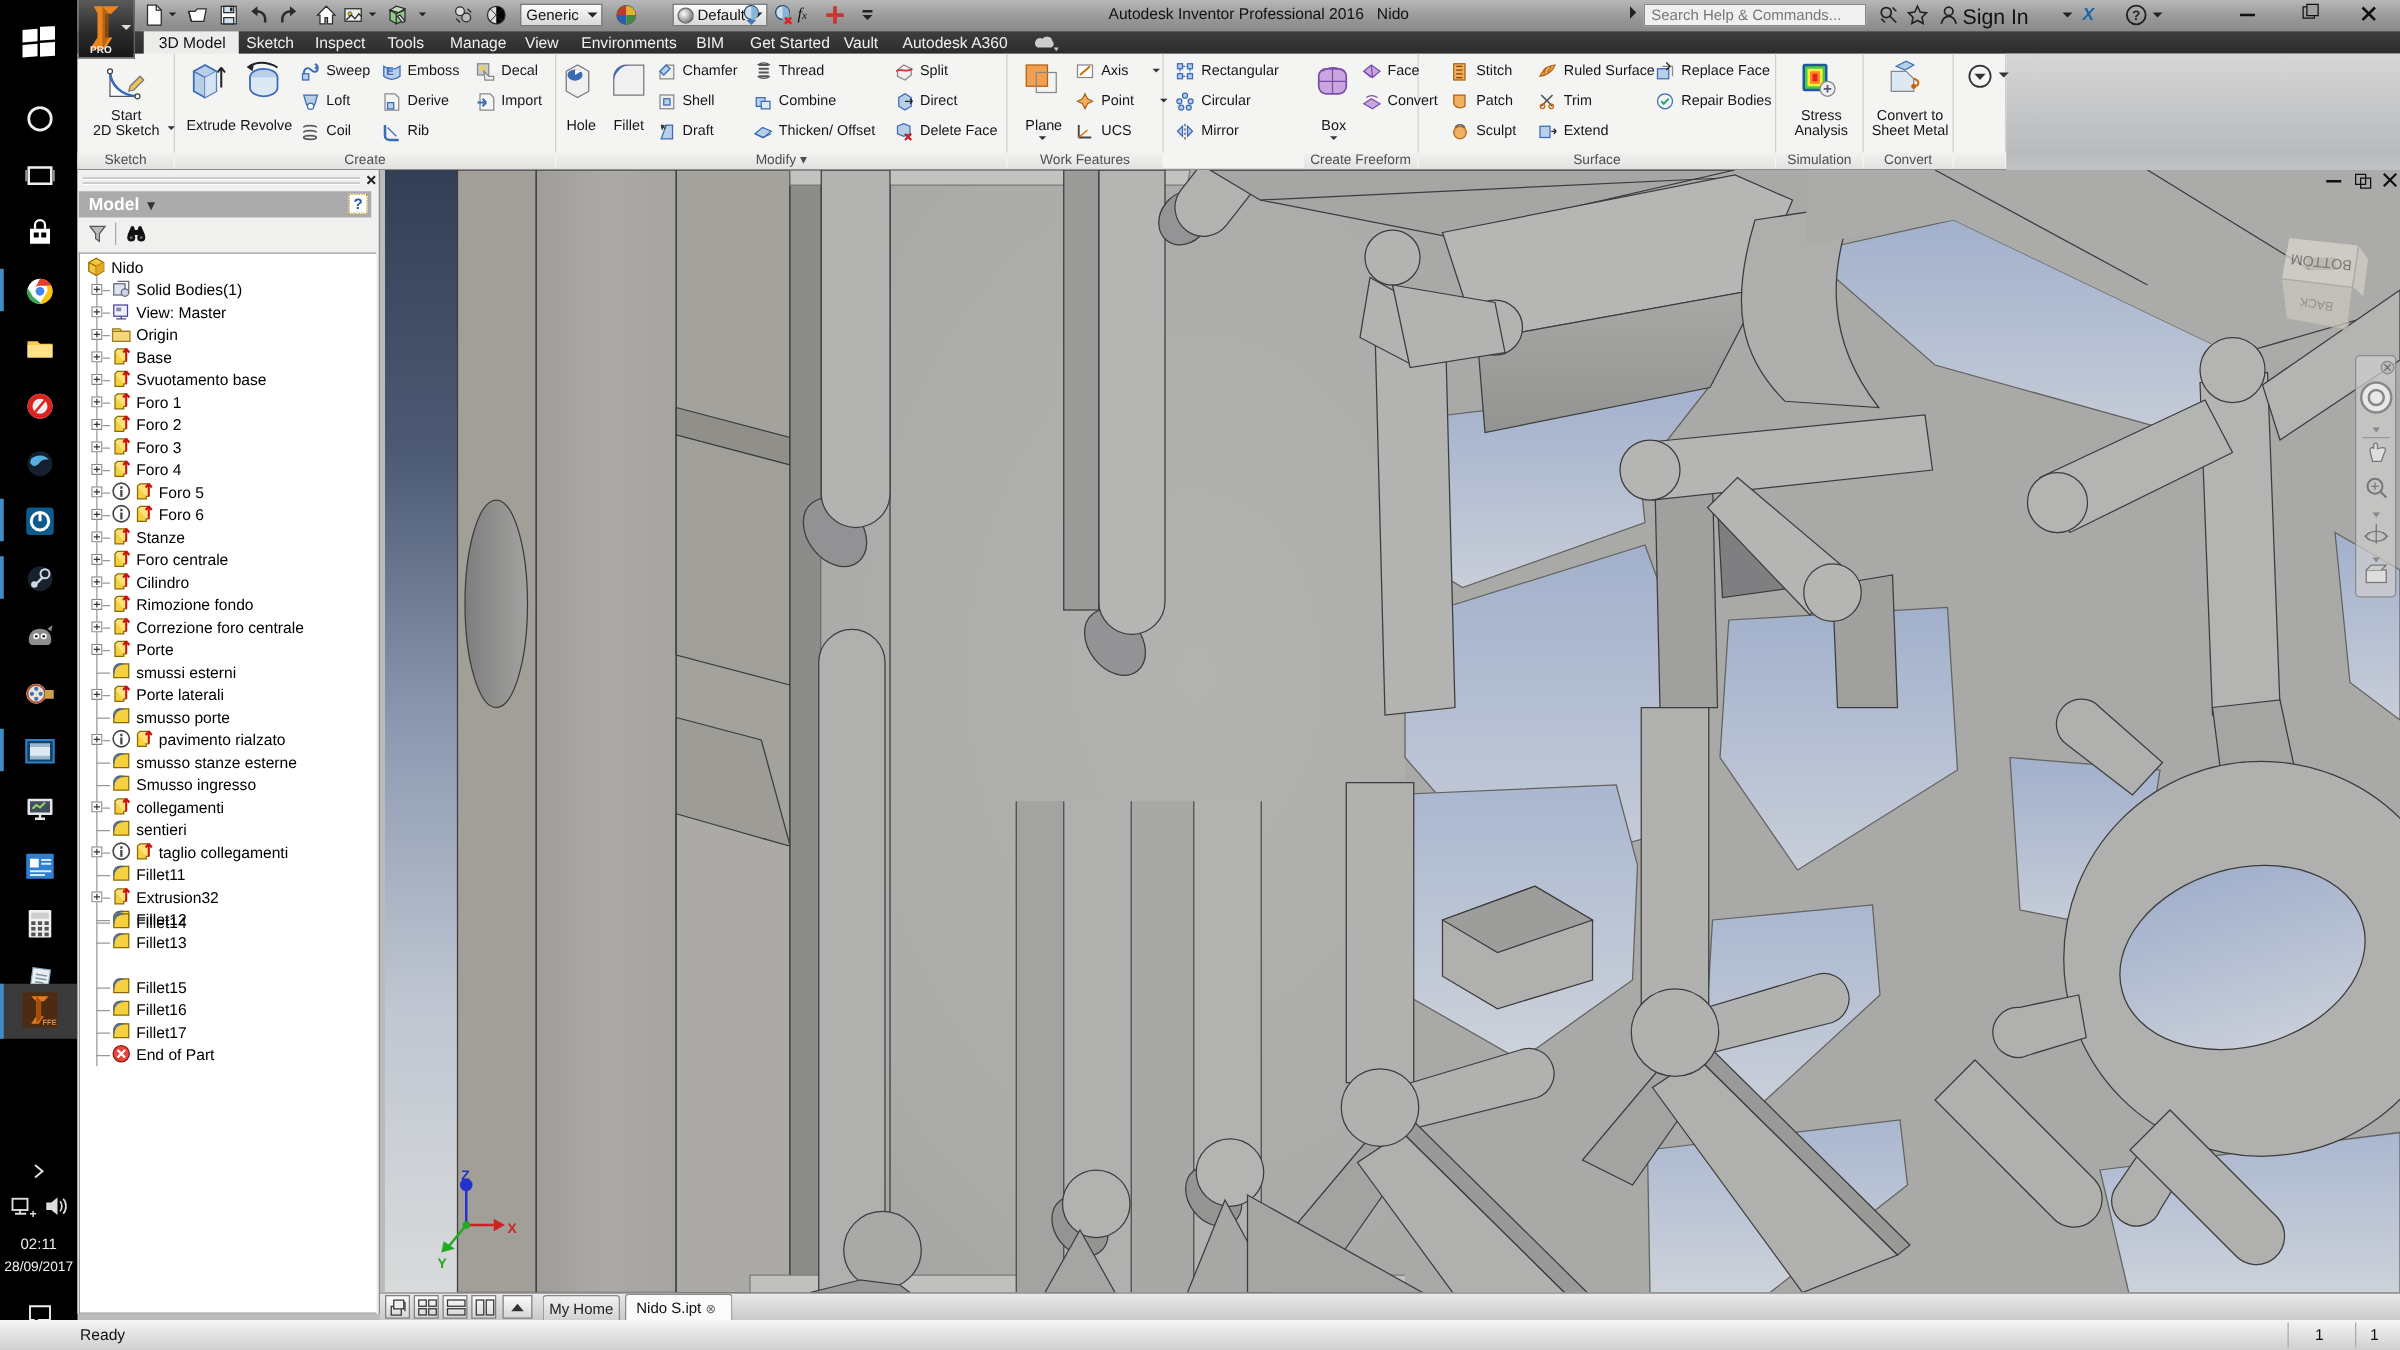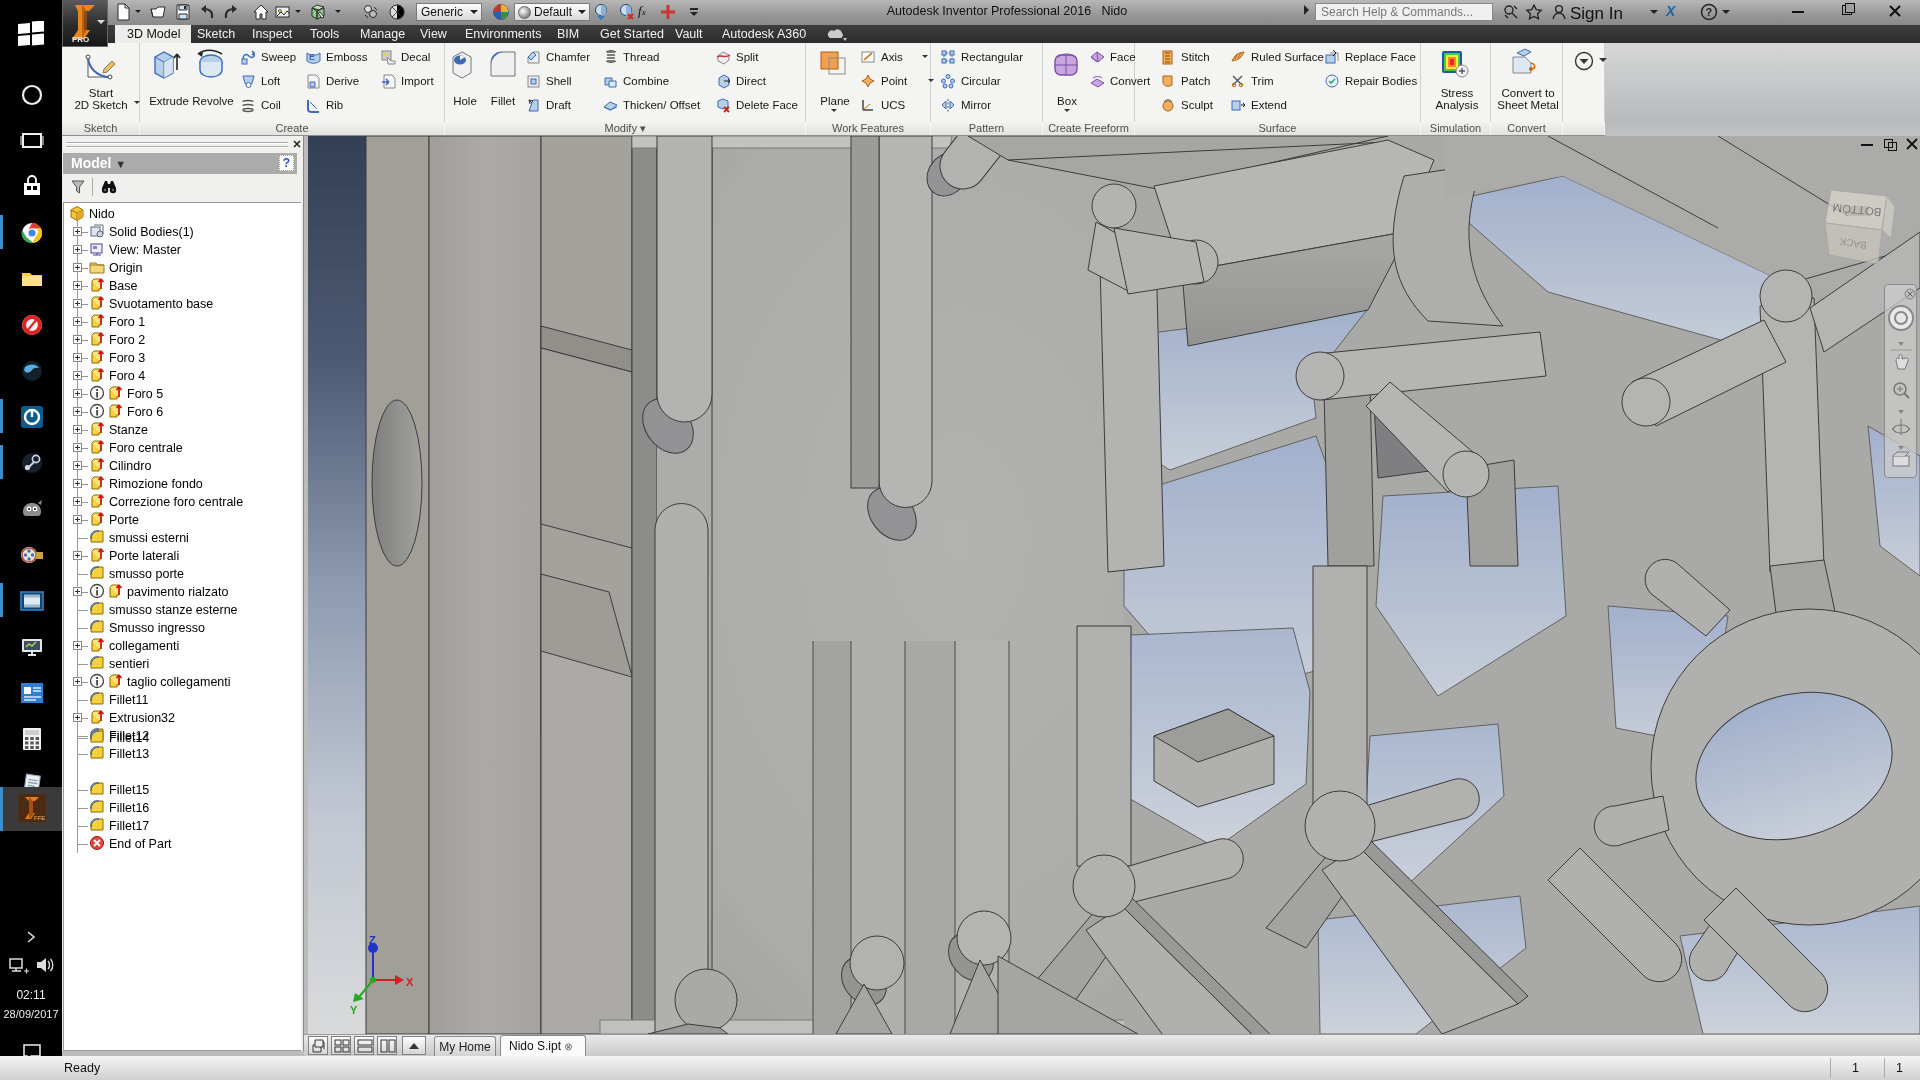--- a/index.html
+++ b/index.html
@@ -234,21 +234,21 @@
         <path d="M9 2a7 7 0 010 14M4 4l10 10M14 4L4 14" stroke="#2b2b2b" stroke-width=".8"></path>
       </svg>
       <div class="combo" style="left:354px;width:66px;">Generic<div class="car"></div></div>
       <svg class="abs" style="left:430px;top:3px" width="18" height="18" viewBox="0 0 18 18">
         <circle cx="9" cy="9" r="7.5" fill="#fff" stroke="#555"></circle>
         <path d="M9 1.5A7.5 7.5 0 0116.5 9H9z" fill="#e4b32a"></path>
         <path d="M16.5 9A7.5 7.5 0 019 16.5V9z" fill="#3f8c3f"></path>
         <path d="M9 16.5A7.5 7.5 0 011.5 9H9z" fill="#2a5fb0"></path>
         <path d="M1.5 9A7.5 7.5 0 019 1.5V9z" fill="#c03a2b"></path>
       </svg>
-      <div class="combo" style="left:452px;width:76px;padding-left:19px;">Default<div class="abs" style="left:3px;top:2px;width:13px;height:13px;border-radius:7px;background:radial-gradient(circle at 4px 4px,#fff,#9a9a9a 60%,#555);border:1px solid #666"></div><div class="car"></div></div>
+      <div class="combo" style="left:476px;width:76px;padding-left:19px;">Default<div class="abs" style="left:3px;top:2px;width:13px;height:13px;border-radius:7px;background:radial-gradient(circle at 4px 4px,#fff,#9a9a9a 60%,#555);border:1px solid #666"></div><div class="car"></div></div>
       <svg class="abs" style="left:530px;top:3px" width="18" height="18" viewBox="0 0 18 18">
         <circle cx="9" cy="7" r="5.5" fill="#cde" stroke="#246"></circle>
         <path d="M9 2a5.5 5.5 0 010 11z" fill="#8ab4d8"></path>
         <path d="M5 13h8l-4 4z" fill="#3a78c2"></path>
       </svg>
       <svg class="abs" style="left:556px;top:3px" width="18" height="18" viewBox="0 0 18 18">
         <circle cx="8" cy="7" r="5.5" fill="#cde" stroke="#246"></circle>
         <path d="M8 2a5.5 5.5 0 010 11z" fill="#8ab4d8"></path>
         <path d="M10 11l5 5M15 11l-5 5" stroke="#d22" stroke-width="2"></path>
       </svg>
@@ -309,23 +309,20 @@
         <div class="rlabel">Sketch</div>
       </div>
       <div class="rgroup" style="left:383px;width:361px">
         <div class="rlabel">Modify ▾</div>
       </div>
       <div class="rgroup" style="left:78px;width:305px">
         <div class="rlabel">Create</div>
       </div>
       <div class="rgroup" style="left:744px;width:125px">
         <div class="rlabel">Work Features</div>
-      </div>
-      <div class="rgroup" style="left:869px;width:112px">
-        <div class="rlabel">Pattern</div>
       </div>
       <div class="rgroup" style="left:981px;width:92px">
         <div class="rlabel">Create Freeform</div>
       </div>
       <div class="rgroup" style="left:1073px;width:286px">
         <div class="rlabel">Surface</div>
       </div>
       <div class="rgroup" style="left:1359px;width:70px">
         <div class="rlabel">Simulation</div>
       </div>

